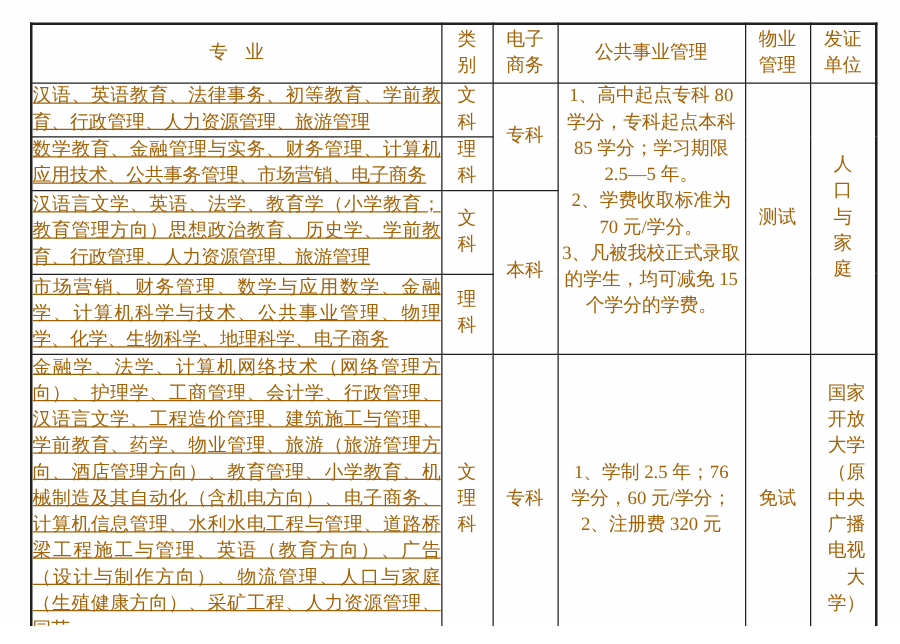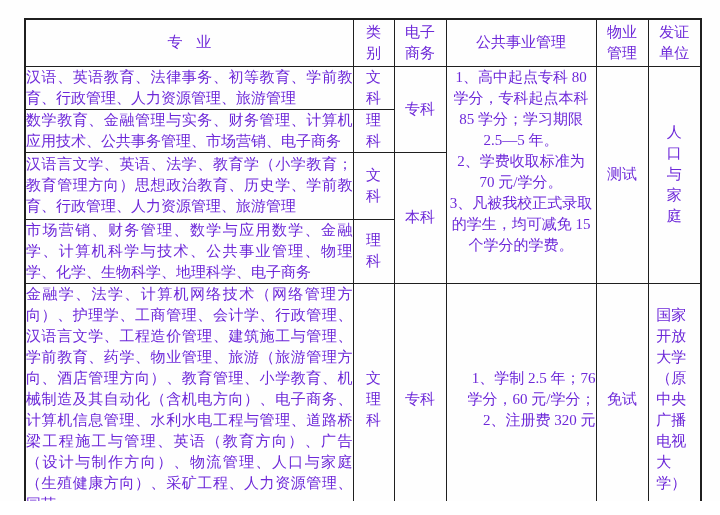--- a/index.html
+++ b/index.html
@@ -6,21 +6,21 @@
     margin: 0;
     padding: 0;
     background: #ffffff;
   }
   .page {
     position: relative;
     width: 720px;
     height: 501px;
     background: #fefefe;
     font-family: "Liberation Serif", "DejaVu Serif", serif;
-    color: #6d28d9;
+    color: #a16207;
     overflow: hidden;
   }
   table.programs {
     position: absolute;
     left: 24px;
     top: 18px;
     width: 676px;
     border-collapse: collapse;
     table-layout: fixed;
     border: 2px solid #1f1f1f;
@@ -37,20 +37,21 @@
     font-weight: bold;
     text-align: center;
     vertical-align: middle;
     font-size: 15px;
   }
   th.hdr-major { word-spacing: 10px; }
   td.majors {
     text-align: justify;
     vertical-align: middle;
     padding: 1px 6px 1px 7px;
+    text-decoration: underline;
   }
   td.center {
     text-align: center;
     vertical-align: middle;
   }
   
   .v1 {
     display: inline-block;
     width: 1.1em;
     word-break: break-all;
@@ -65,33 +66,33 @@
   td.fees {
     vertical-align: top;
     text-align: center;
     white-space: pre-line;
     padding: 5px 3px 0 7px;
     font-size: 14.5px;
     line-height: 21px;
   }
   td.fees-mid {
     vertical-align: middle;
-    text-align: right;
+    text-align: center;
     white-space: pre-line;
     padding: 0 3px 0 7px;
     font-size: 14.5px;
     line-height: 22px;
   }
   td.issuer1 { line-height: 19px; }
   td.issuer2 { line-height: 21px; }
   .issuer2-inner {
     display: inline-block;
     width: 36px;
     word-break: normal;
-    text-align: left;
+    text-align: right;
   }
 </style>
 </head>
 <body>
 
 <div class="page">
   <table class="programs">
     <colgroup>
       <col style="width:328px">
       <col style="width:41px">

